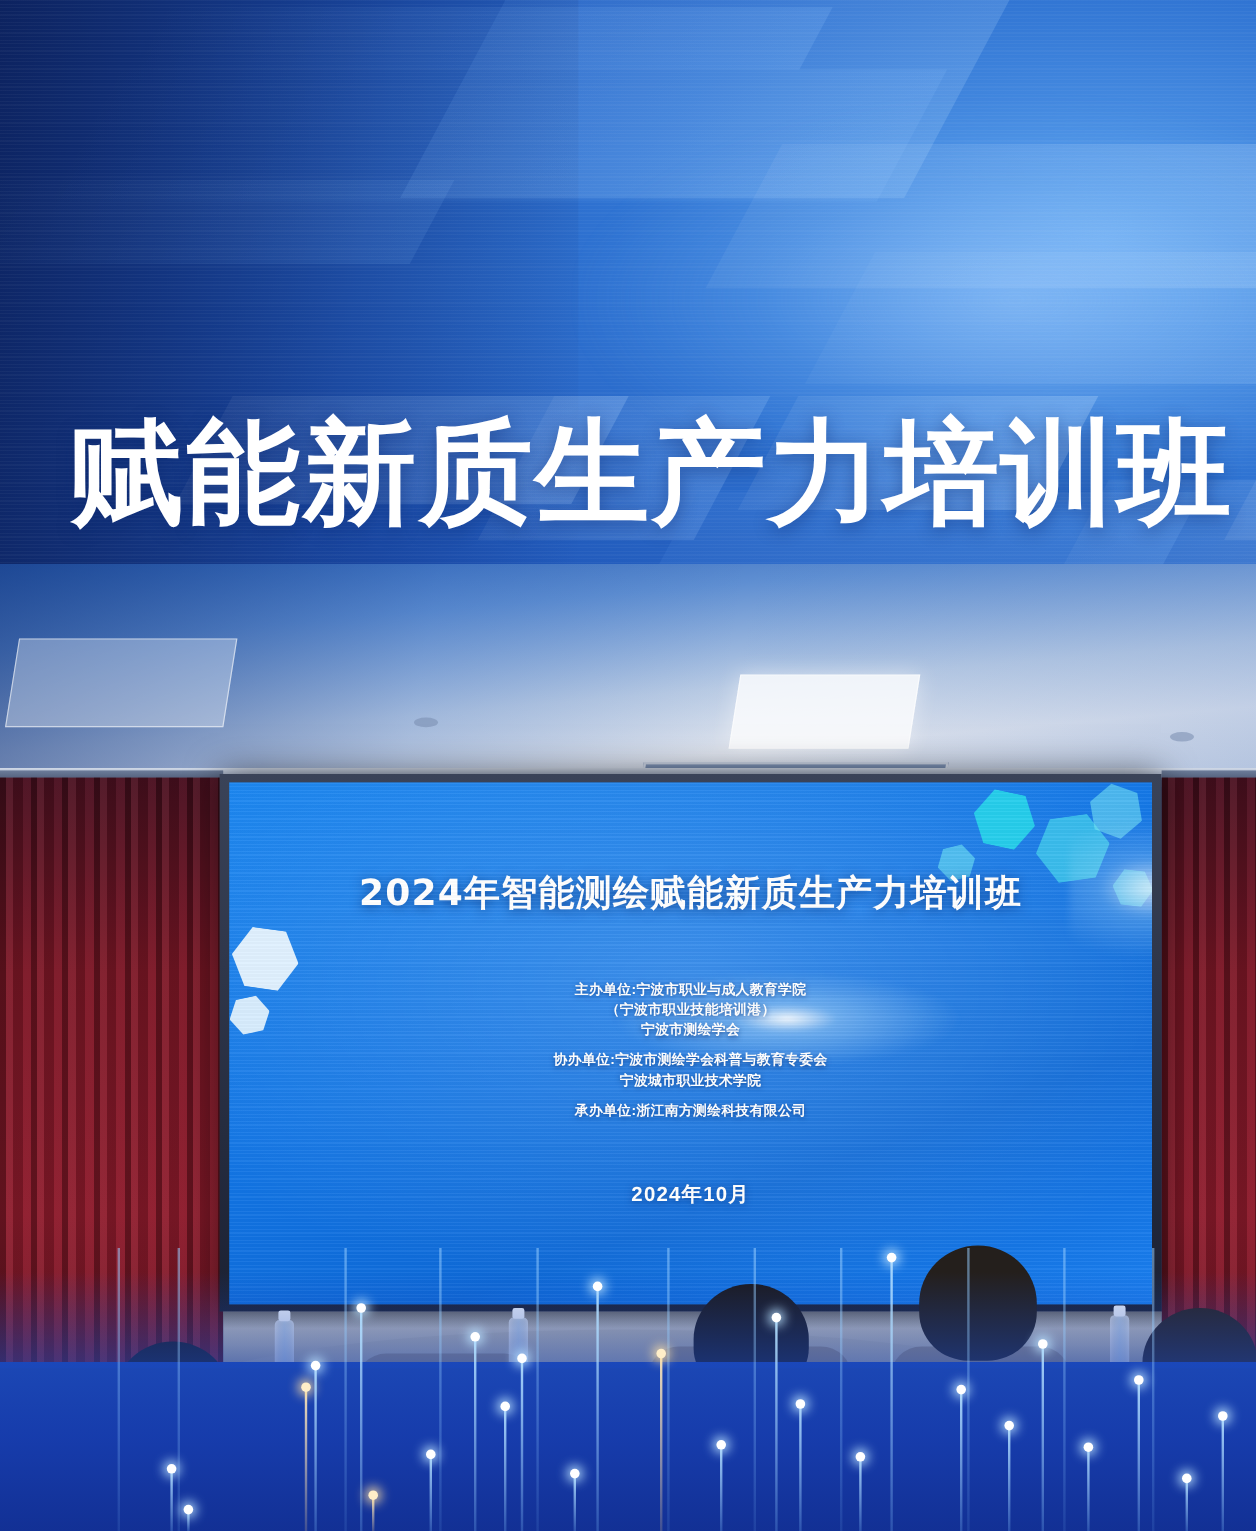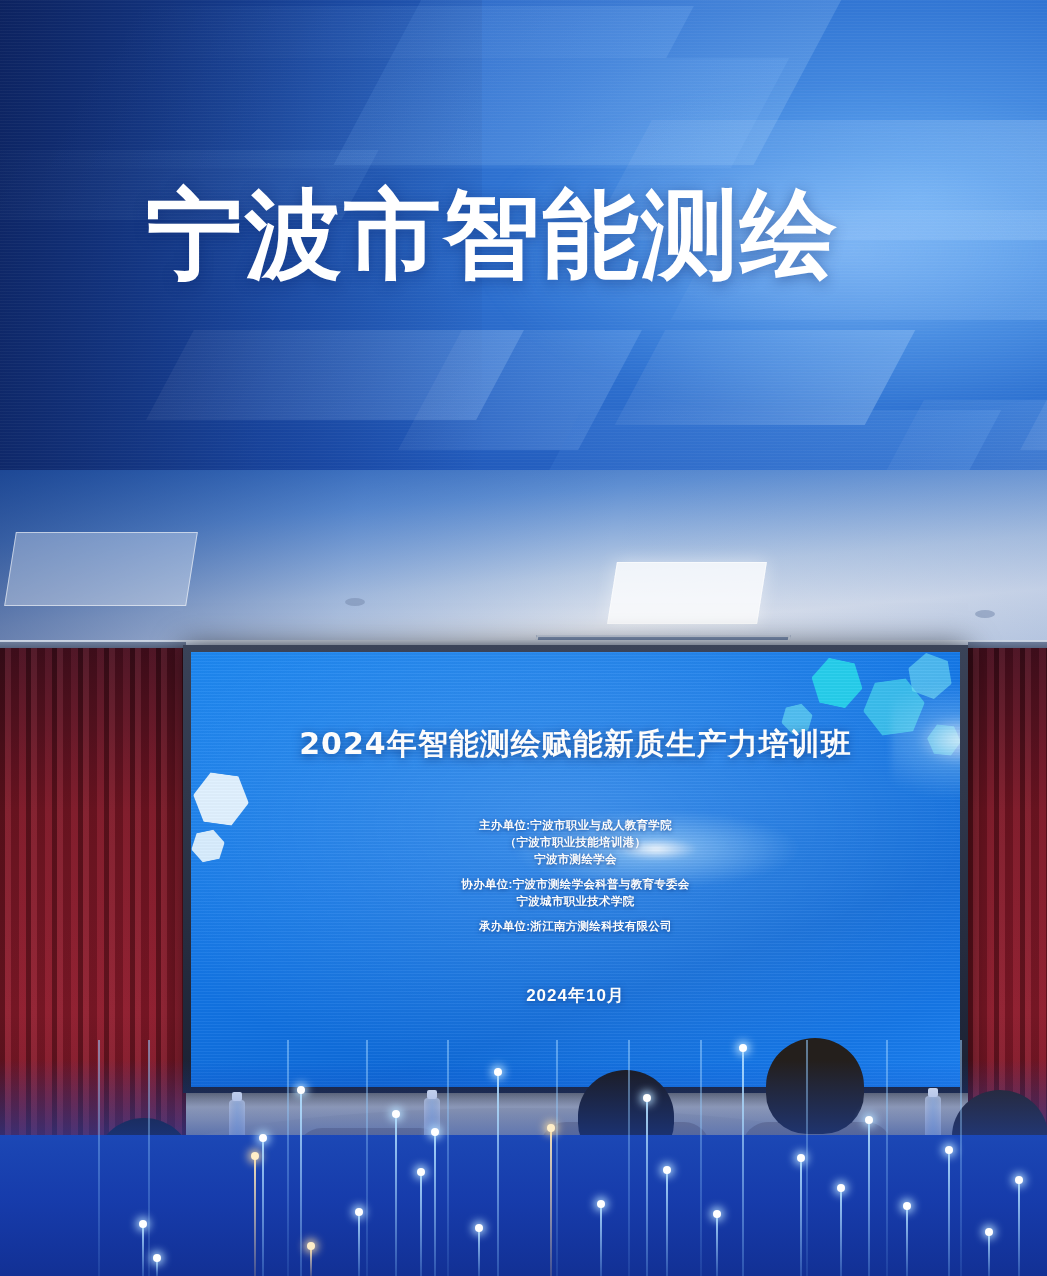--- a/index.html
+++ b/index.html
@@ -201,21 +201,21 @@
     <div class="shard s7"></div>
     <div class="shard s8"></div>
     <div class="shard s9"></div>
     <div class="shard s10"></div>
     <div class="shard s11"></div>
     <div class="banner-glow"></div>
     <div class="scanlines"></div>
   </div>
 
   <div class="headline">
-    <div class="hl-line hl1">宁波市智能测绘</div>
+    <div class="hl-line hl2">赋能新质生产力培训班</div>
   </div>
 
   <div class="photo">
 
     <div class="ceiling"></div>
     <div class="ceil-shade"></div>
     <div class="ceil-panel cp2"></div>
     <div class="ceil-panel cp1"></div>
     <div class="ceil-vent"></div>
     <div class="ceil-dot cd1"></div>

